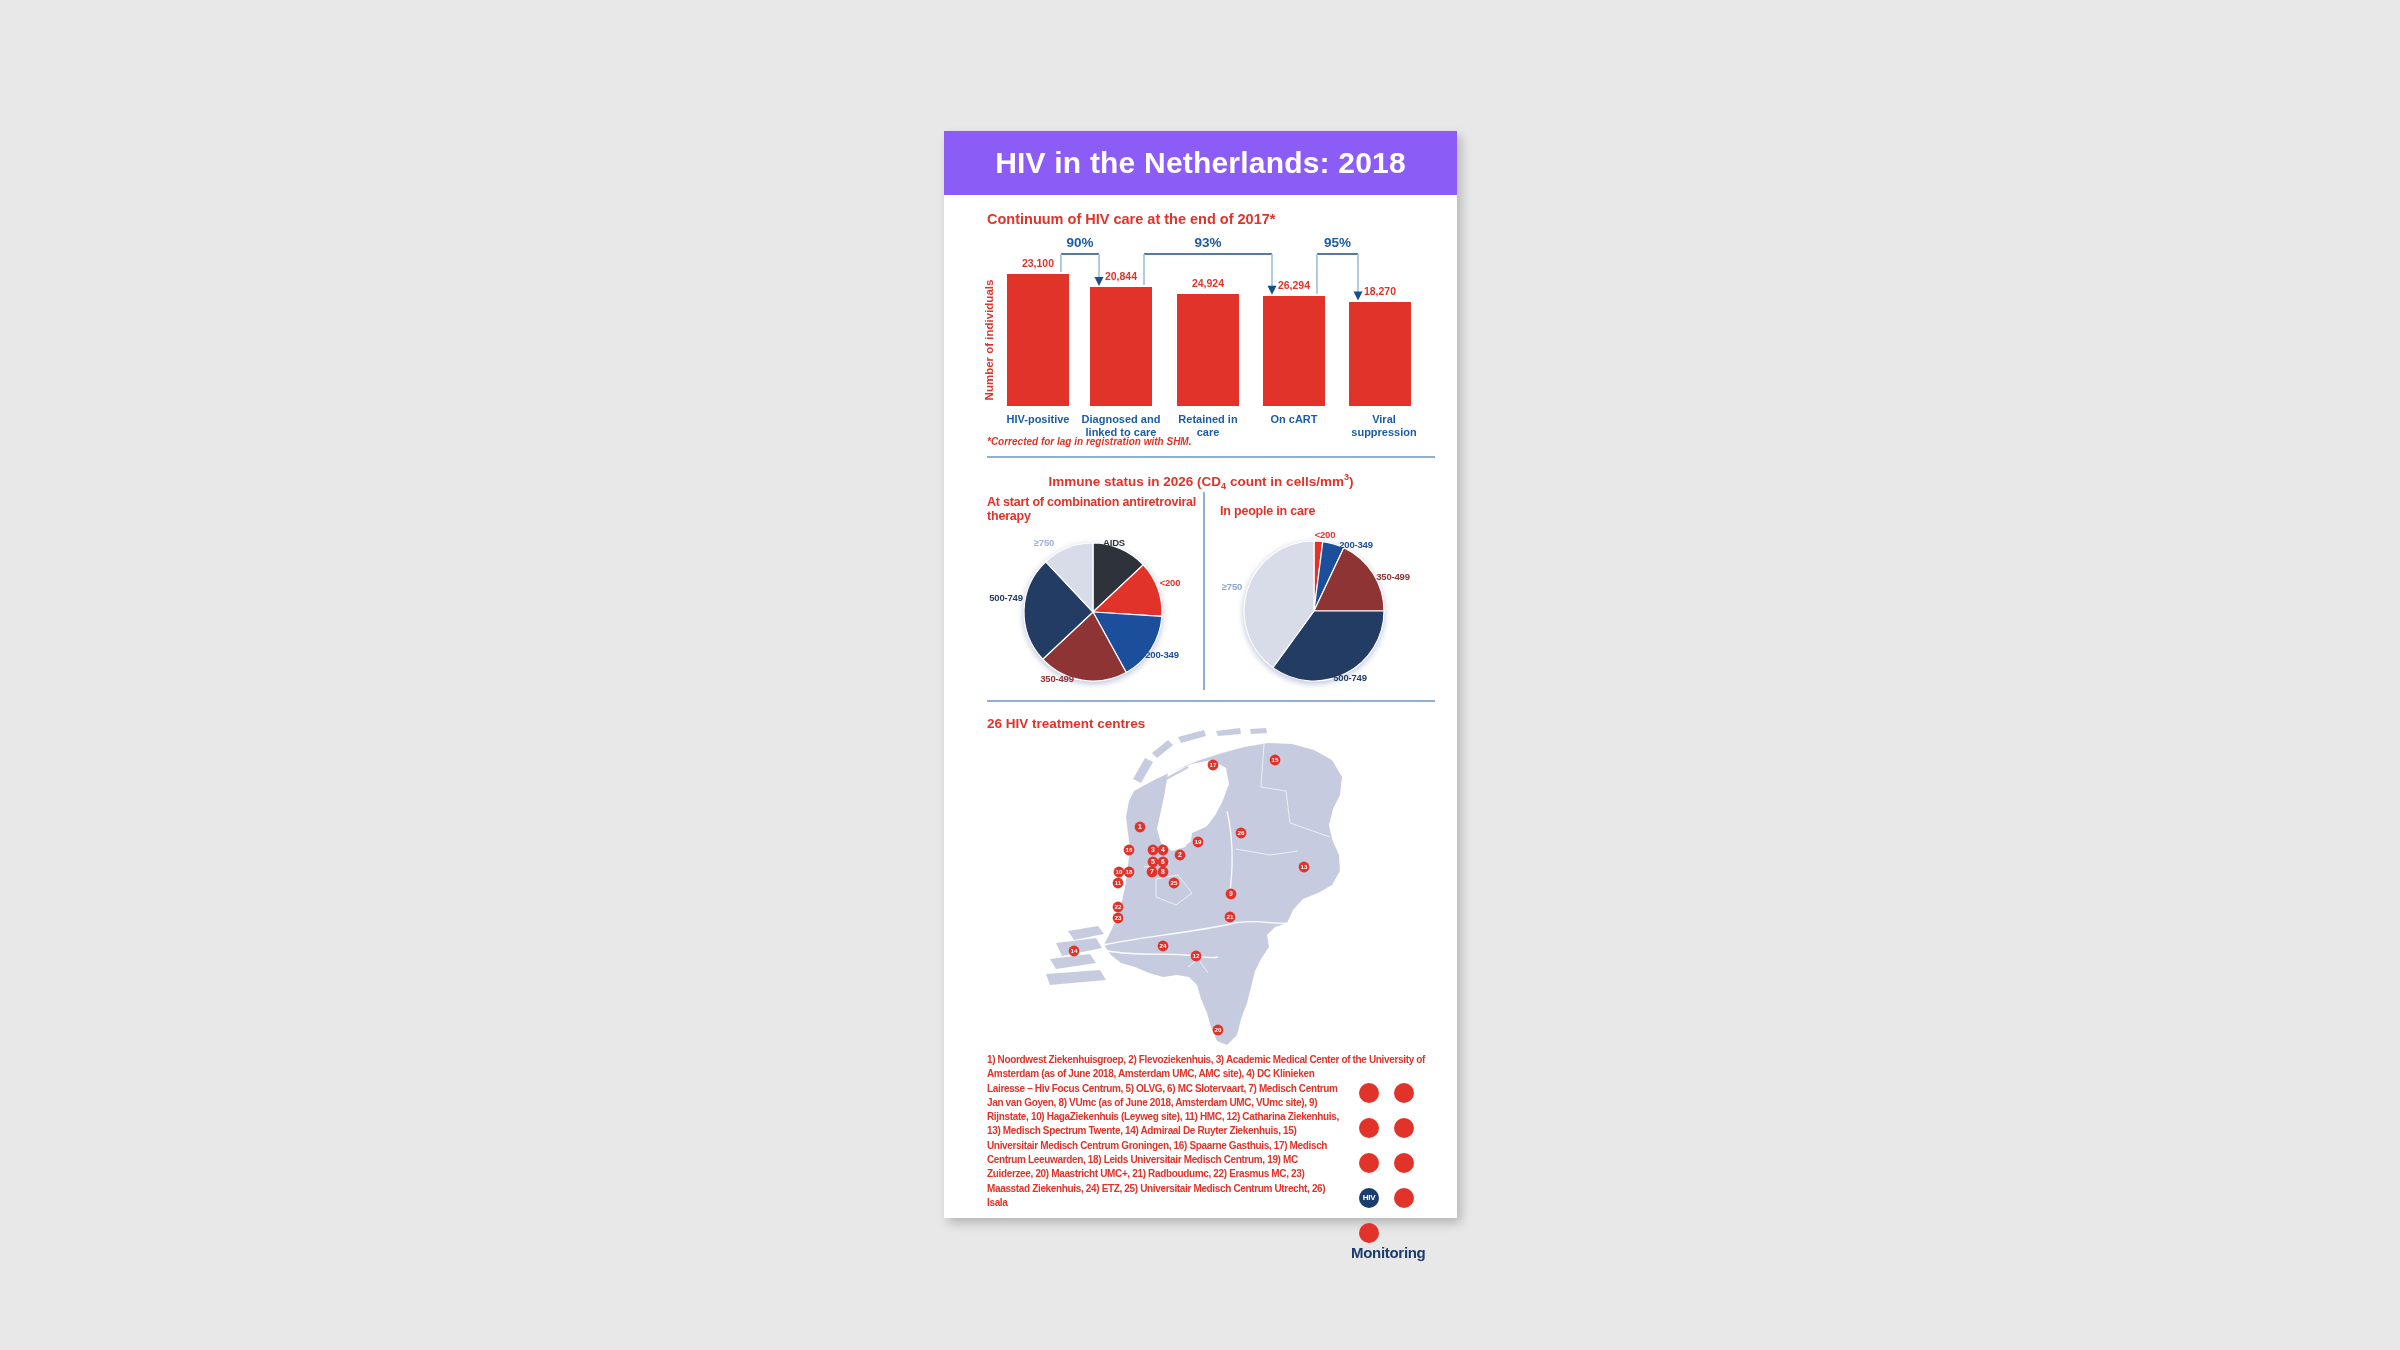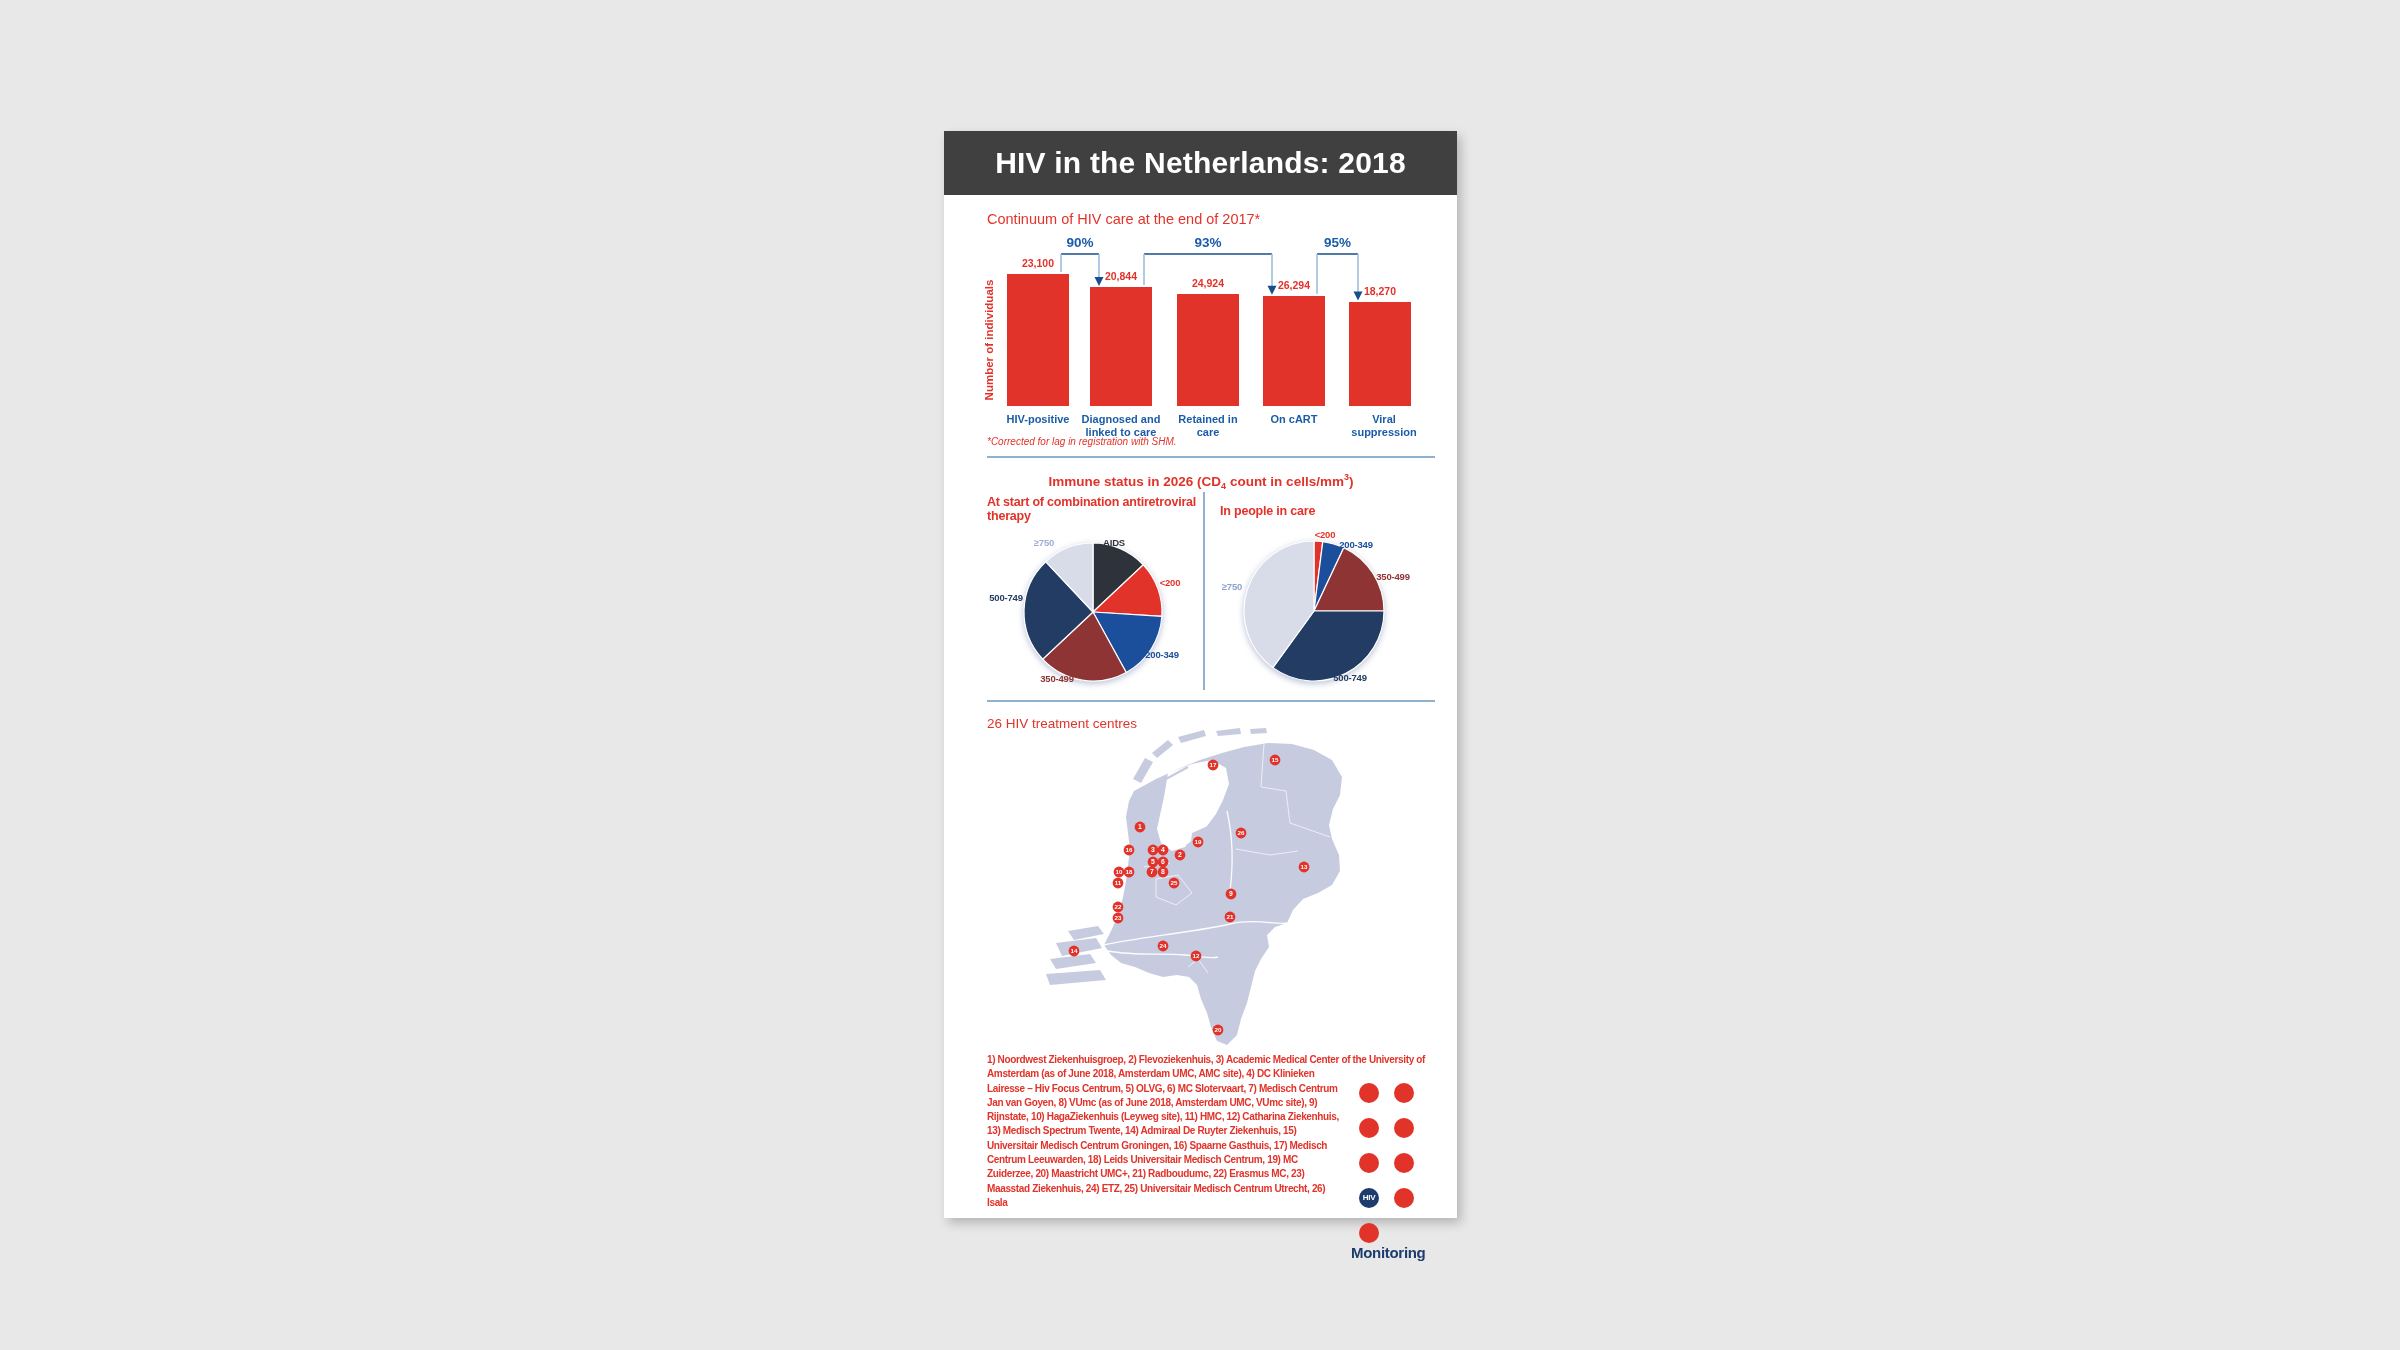--- a/index.html
+++ b/index.html
@@ -1,21 +1,21 @@
 <!DOCTYPE html>
 <html><head>
 <meta charset="utf-8">
 <style>
   html,body{margin:0;padding:0;}
   body{width:2400px;height:1350px;background:#E8E8E8;font-family:"Liberation Sans",sans-serif;overflow:hidden;position:relative;}
   .stage{position:absolute;inset:0;}
   .poster{position:absolute;left:944px;top:131px;width:513px;height:1087px;background:#ffffff;box-shadow:4px 5px 10px rgba(0,0,0,.22);}
-  .titlebar{position:absolute;left:0;top:0;width:513px;height:64px;background:#404040;display:flex;align-items:center;justify-content:center;}
+  .titlebar{position:absolute;left:0;top:0;width:513px;height:64px;background:#8b5cf6;display:flex;align-items:center;justify-content:center;}
   .titlebar span{color:#fff;font-size:30px;font-weight:bold;letter-spacing:.2px;}
-  .sec-title{position:absolute;color:#E2332A;font-weight:normal;}
+  .sec-title{position:absolute;color:#E2332A;font-weight:bold;}
   .chart-title{left:43px;top:80px;font-size:14.5px;}
   .ylabel{position:absolute;left:-16px;top:202px;width:124px;height:14px;transform:rotate(-90deg);color:#E2332A;font-size:11.5px;font-weight:bold;text-align:center;}
   .bar{position:absolute;background:#E2332A;}
   .bar-value{position:absolute;width:90px;text-align:center;color:#E2332A;font-size:10.5px;font-weight:bold;}
   .bar-cat{position:absolute;width:96px;text-align:center;color:#1A5CA8;font-size:11px;line-height:12.5px;font-weight:bold;white-space:pre-line;}
   .footnote{left:43px;top:305px;font-size:10px;font-style:italic;}
   .hdivider{position:absolute;left:43px;width:448px;height:2px;background:#8FB0CE;}
   .vdivider{position:absolute;left:259px;top:361px;width:2px;height:198px;background:#8FB0CE;}
   .immune-head{position:absolute;left:33px;top:341px;width:448px;text-align:center;color:#E2332A;font-size:13.5px;font-weight:bold;}
   .immune-head sub{font-size:9px;}

